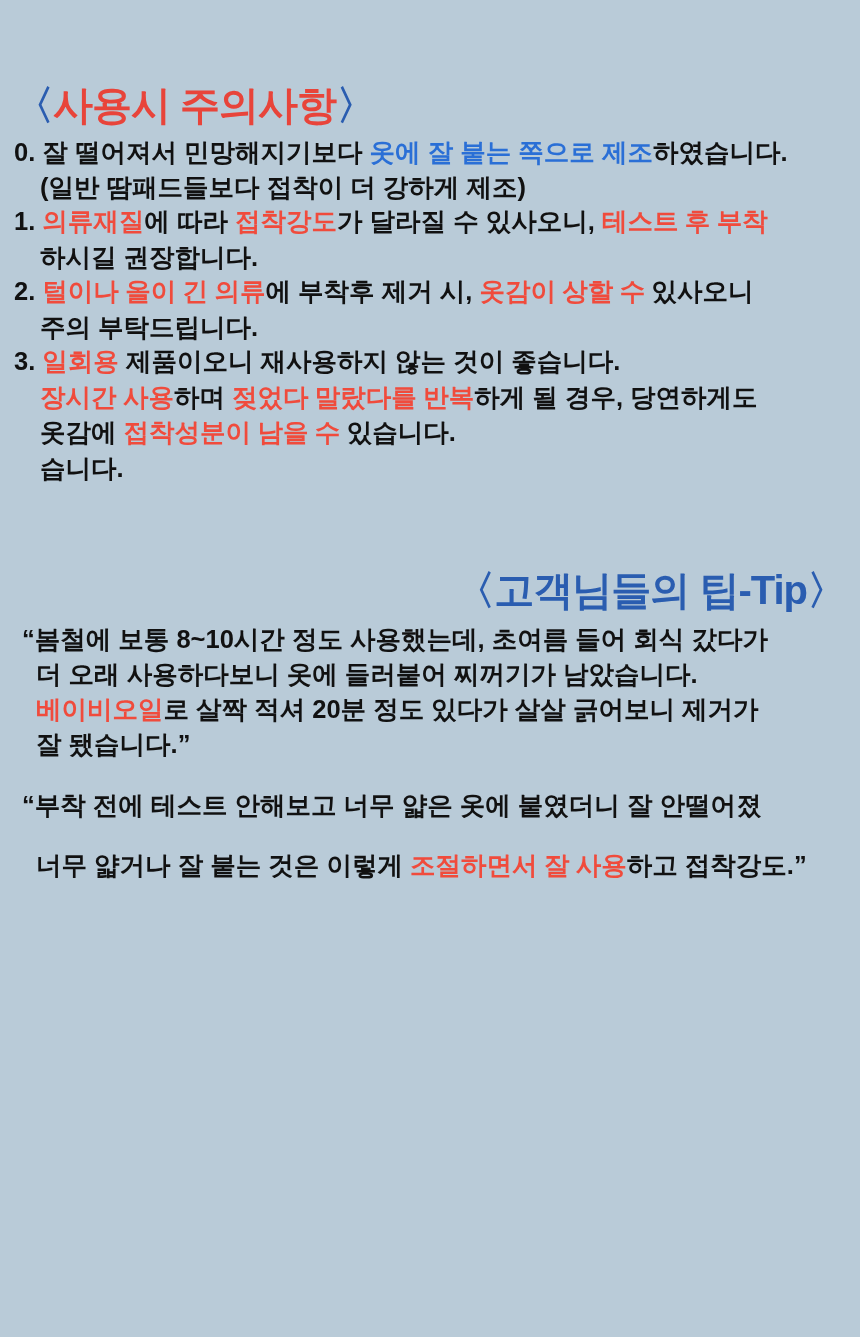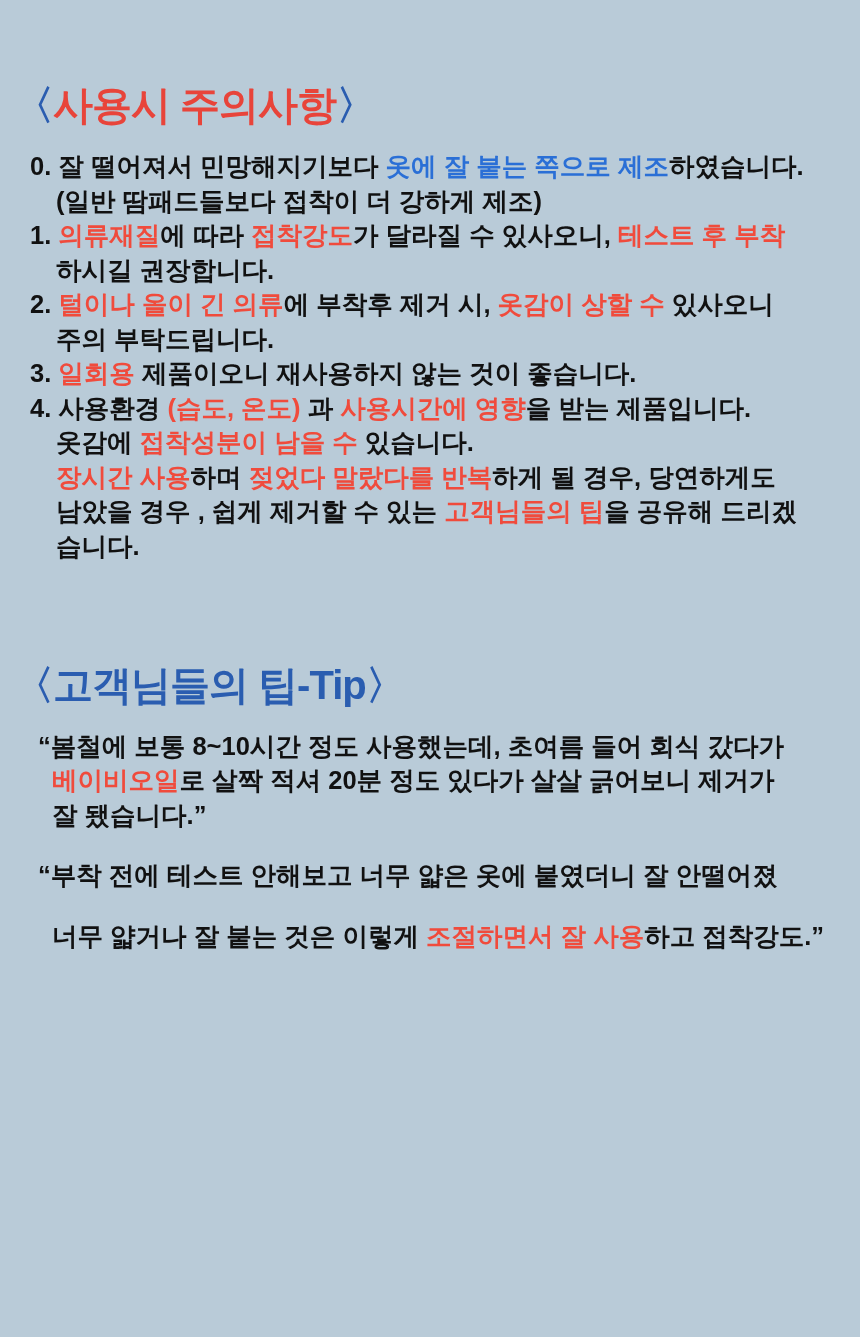--- a/index.html
+++ b/index.html
@@ -28,80 +28,80 @@
     margin: 0 0 2px 0;
     white-space: nowrap;
   }
   .section-heading .bracket {
     color: #2a5db0;
   }
   .section-heading .title-red {
     color: #e8443a;
   }
   .lines {
-    margin: 16px;
+    margin: 0;
     padding: 0;
     list-style: none;
   }
   .line {
     font-size: 25.5px;
     font-weight: bold;
     line-height: 1.355;
     white-space: nowrap;
     color: #1a1a1a;
   }
   .line.indent1 { padding-left: 26px; }
   .line.indent-quote { padding-left: 8px; }
   .line.indent-quote2 { padding-left: 22px; }
-  .red { color: #f04b3c; }
+  .red { color: #f04b3c; font-family: Liberation Serif, serif; }
   .blue { color: #2a6fd6; }
   .blk { color: #111111; }
   .gap-big { height: 78px; }
   .gap-mid { height: 26px; }
   .tips-heading {
     font-size: 40px;
     font-weight: bold;
     color: #2a5db0;
     margin: 0 0 4px 0;
     letter-spacing: -1px;
     white-space: nowrap;
+    text-align: right;
   }
 </style>
 </head>
 <body>
 
 <div class="page">
 
   <h1 class="section-heading">
     <span class="bracket">〈</span><span class="title-red">사용시 주의사항</span><span class="bracket">〉</span>
   </h1>
 
   <div class="lines" id="cautions-list">
       <div class="line"><span class="blk">0. 잘 떨어져서 민망해지기보다 </span><span class="blue">옷에 잘 붙는 쪽으로 제조</span><span class="blk">하였습니다.</span></div>
       <div class="line indent1"><span class="blk">(일반 땀패드들보다 접착이 더 강하게 제조)</span></div>
       <div class="line"><span class="blk">1. </span><span class="red">의류재질</span><span class="blk">에 따라 </span><span class="red">접착강도</span><span class="blk">가 달라질 수 있사오니, </span><span class="red">테스트 후 부착</span></div>
       <div class="line indent1"><span class="blk">하시길 권장합니다.</span></div>
       <div class="line"><span class="blk">2. </span><span class="red">털이나 올이 긴 의류</span><span class="blk">에 부착후 제거 시, </span><span class="red">옷감이 상할 수 </span><span class="blk">있사오니</span></div>
       <div class="line indent1"><span class="blk">주의 부탁드립니다.</span></div>
       <div class="line"><span class="blk">3. </span><span class="red">일회용</span><span class="blk"> 제품이오니 재사용하지 않는 것이 좋습니다.</span></div>
-      <div class="line"><span class="blk">4. 사용환경 </span><span class="red">(습도, 온도)</span><span class="blk"> 과 </span><span class="red">사용시간에 영향</span><span class="blk">을 받는 제품입니다.</span></div>
+      <div class="line indent1"><span class="red">장시간 사용</span><span class="blk">하며 </span><span class="red">젖었다 말랐다를 반복</span><span class="blk">하게 될 경우, 당연하게도</span></div>
       <div class="line indent1"><span class="blk">옷감에 </span><span class="red">접착성분이 남을 수 </span><span class="blk">있습니다.</span></div>
-      <div class="line indent1"><span class="red">장시간 사용</span><span class="blk">하며 </span><span class="red">젖었다 말랐다를 반복</span><span class="blk">하게 될 경우, 당연하게도</span></div>
-      <div class="line indent1"><span class="blk">남았을 경우 , 쉽게 제거할 수 있는 </span><span class="red">고객님들의 팁</span><span class="blk">을 공유해 드리겠</span></div>
       <div class="line indent1"><span class="blk">습니다.</span></div>
     </div>
 
   <div class="gap-big"></div>
 
   <h2 class="tips-heading">
     <span>〈</span><span>고객님들의 팁-Tip</span><span>〉</span>
   </h2>
 
   <div class="lines" id="tips-list">
       <div class="line indent-quote"><span class="blk">“봄철에 보통 8~10시간 정도 사용했는데, 초여름 들어 회식 갔다가</span></div>
+      <div class="line indent-quote2"><span class="blk">더 오래 사용하다보니 옷에 들러붙어 찌꺼기가 남았습니다.</span></div>
       <div class="line indent-quote2"><span class="red">베이비오일</span><span class="blk">로 살짝 적셔 20분 정도 있다가 살살 긁어보니 제거가</span></div>
       <div class="line indent-quote2"><span class="blk">잘 됐습니다.”</span></div>
       <div class="gap-mid"></div>
       <div class="line indent-quote"><span class="blk">“부착 전에 테스트 안해보고 너무 얇은 옷에 붙였더니 잘 안떨어졌</span></div>
       <div class="gap-mid"></div>
       <div class="line indent-quote2"><span class="blk">너무 얇거나 잘 붙는 것은 이렇게 </span><span class="red">조절하면서 잘 사용</span><span class="blk">하고 접착강도.”</span></div>
     </div>
 
 </div>
 

